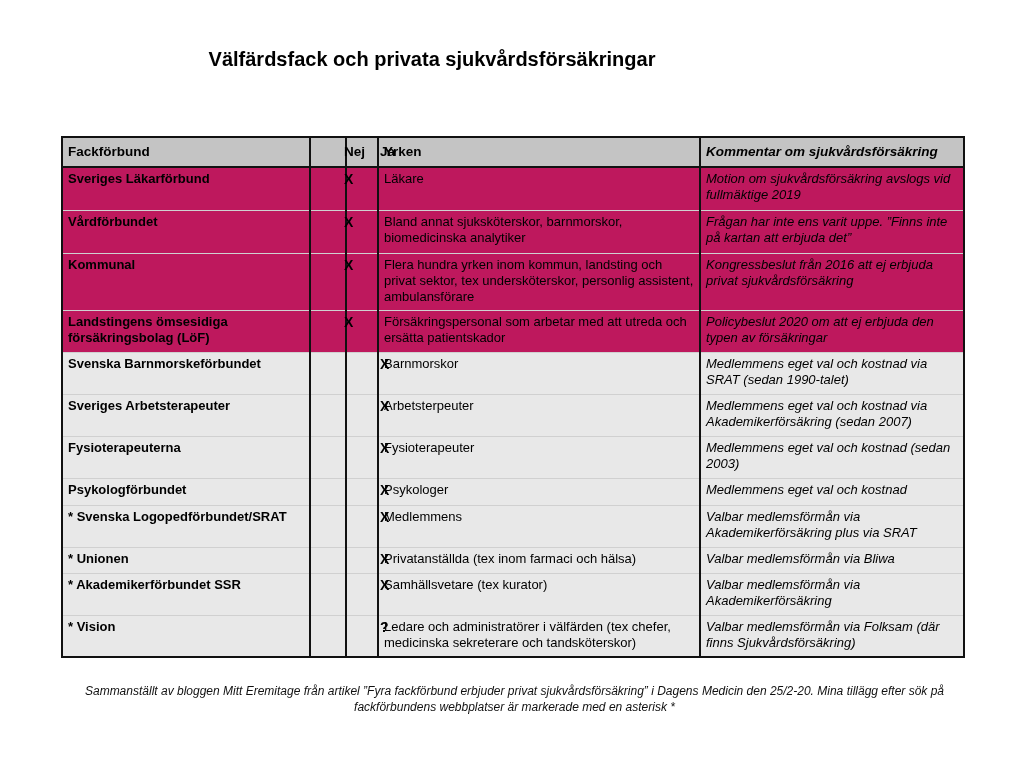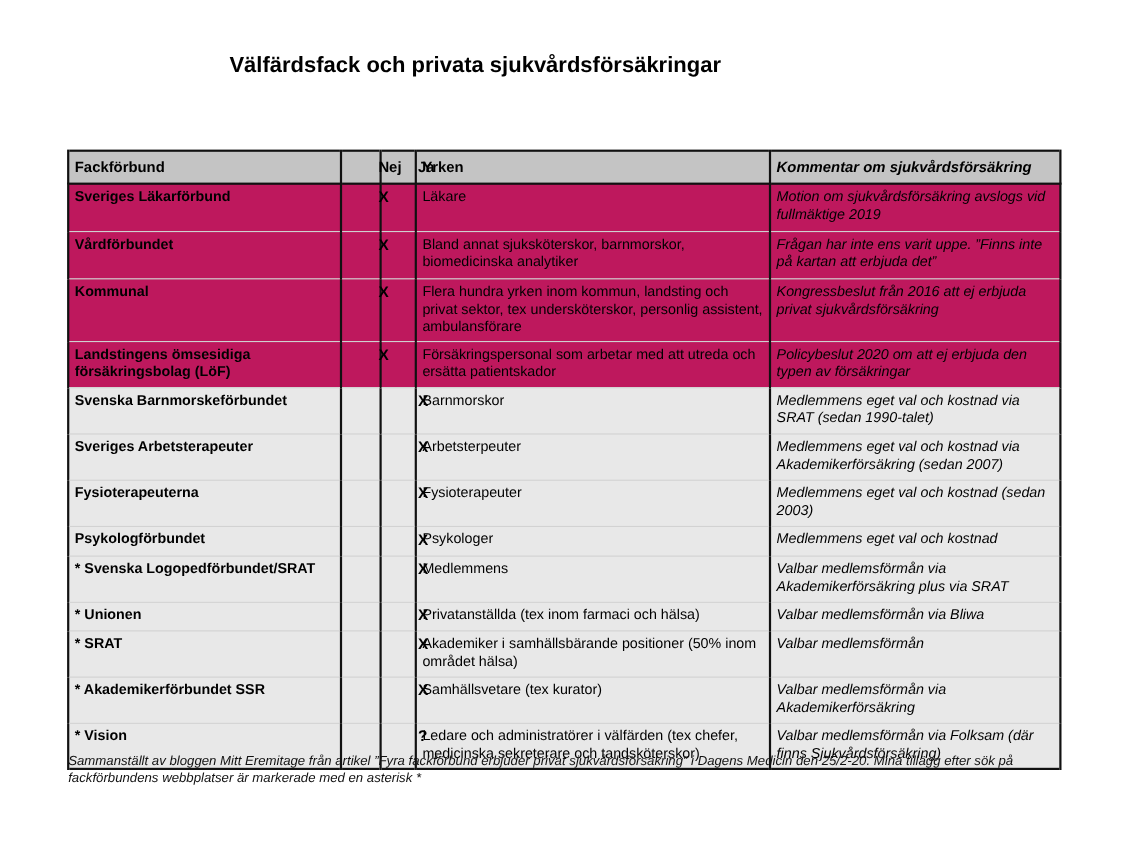--- a/index.html
+++ b/index.html
@@ -9,21 +9,21 @@
   table.main th, table.main td { border-left:2px solid #111; border-right:2px solid #111; padding:3px 5px 3px 5px; vertical-align:top; font-size:13px; line-height:16px; text-align:left; }
   table.main th { background:#c4c4c4; font-weight:bold; height:22px; vertical-align:middle; border-bottom:2px solid #111; padding:3px 5px; font-size:13.5px; }
   table.main th.comment { font-style:italic; }
   table.main th.center, table.main td.center { text-align:center;padding-left:33px; }
   table.main td { border-bottom:1px solid #d0d0d0; }
   table.main td.name { font-weight:bold; }
   table.main td.mark { font-weight:bold; font-size:14px; }
   table.main td.comment { font-style:italic; }
   tr.white td { background:#be185d; }
   tr.grey td { background:#e8e8e8; }
-  .footnote { position:absolute; top:683px; left:62px; width:905px; font-size:12px; font-style:italic; line-height:16px; color:#111; }
+  .footnote { position:absolute; top:683px; left:62px; width:905px; font-size:12px; font-style:italic; line-height:16px; color:#111;text-align:center; }
 </style>
 </head>
 <body>
 
 <div class="title">Välfärdsfack och privata sjukvårdsförsäkringar</div>
 
 <table class="main">
   <colgroup>
     <col style="width:248px">
     <col style="width:36px">
@@ -105,27 +105,20 @@
       <td class="comment">Valbar medlemsförmån via Akademikerförsäkring plus via SRAT</td>
     </tr>
     <tr class="grey" style="height:26px">
       <td class="name">* Unionen</td>
       <td class="center mark"></td>
       <td class="center mark">X</td>
       <td>Privatanställda (tex inom farmaci och hälsa)</td>
       <td class="comment">Valbar medlemsförmån via Bliwa</td>
     </tr>
     <tr class="grey" style="height:42px">
-      <td class="name">* SRAT</td>
-      <td class="center mark"></td>
-      <td class="center mark">X</td>
-      <td>Akademiker i samhällsbärande positioner (50% inom området hälsa)</td>
-      <td class="comment">Valbar medlemsförmån</td>
-    </tr>
-    <tr class="grey" style="height:42px">
       <td class="name">* Akademikerförbundet SSR</td>
       <td class="center mark"></td>
       <td class="center mark">X</td>
       <td>Samhällsvetare (tex kurator)</td>
       <td class="comment">Valbar medlemsförmån via Akademikerförsäkring</td>
     </tr>
     <tr class="grey" style="height:42px">
       <td class="name">* Vision</td>
       <td class="center mark"></td>
       <td class="center mark">?</td>

